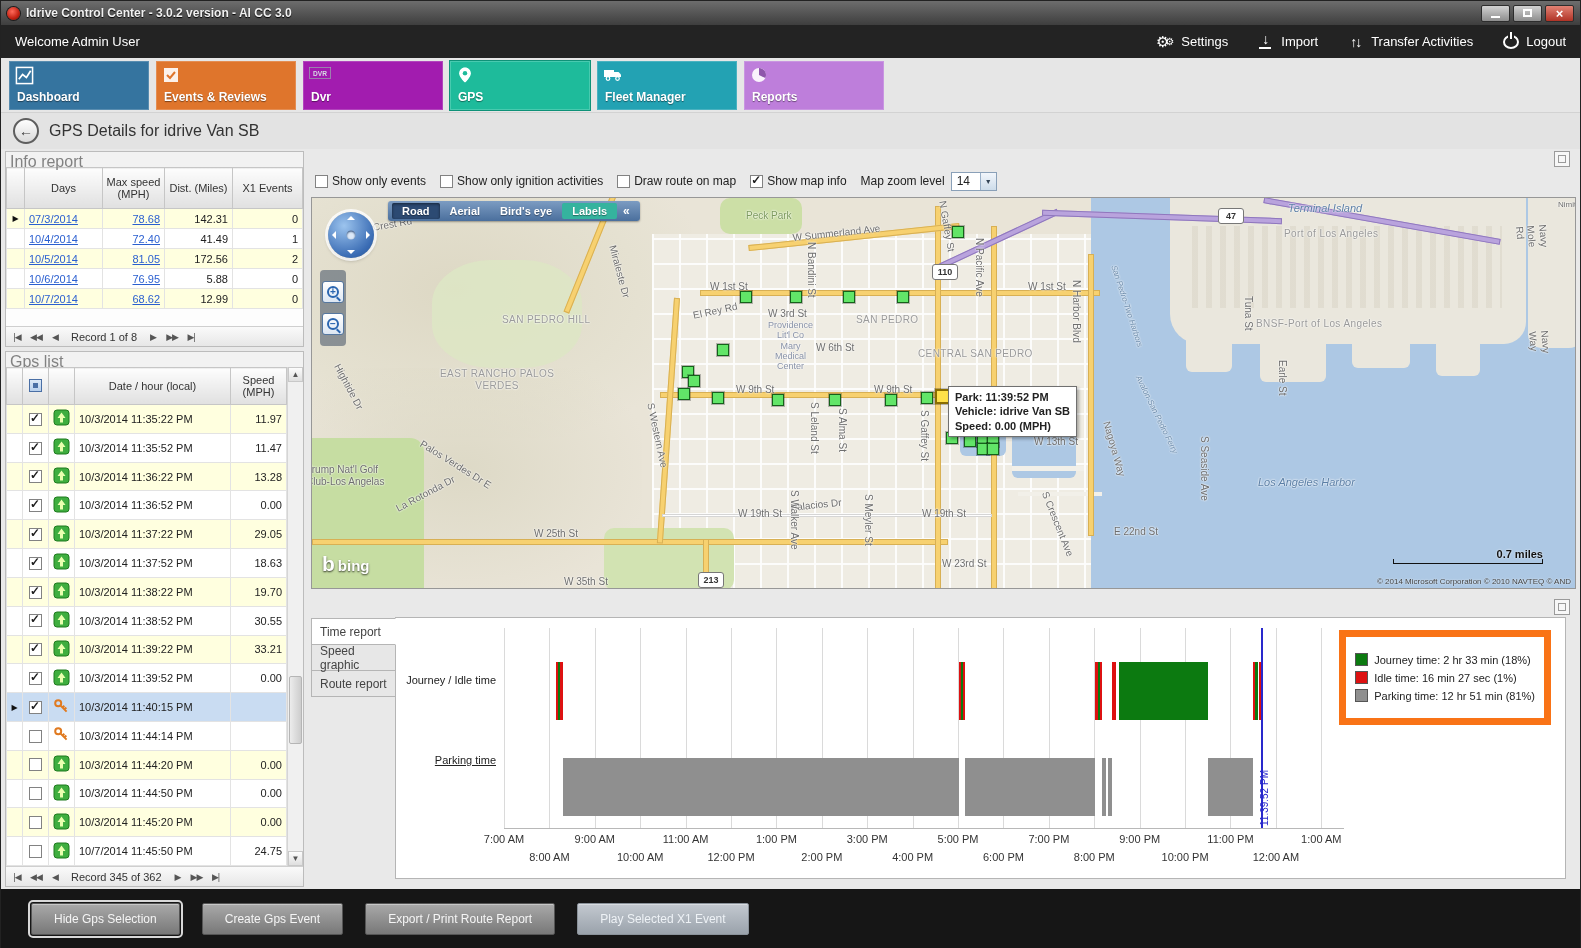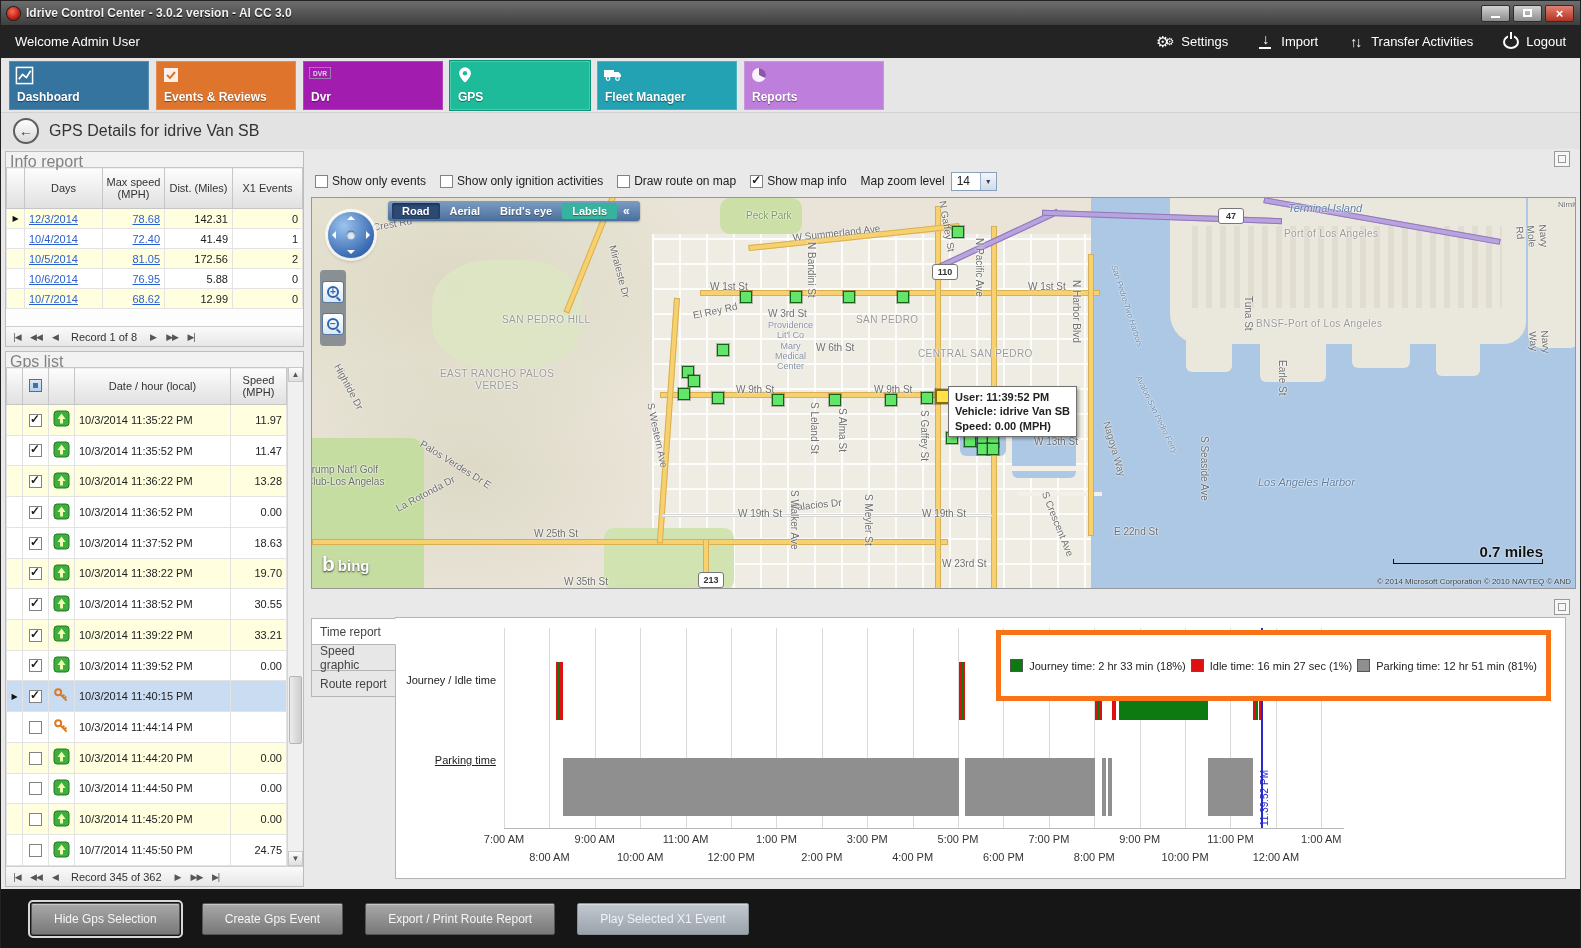--- a/index.html
+++ b/index.html
@@ -222,37 +222,37 @@
     box-sizing:border-box;display:flex;align-items:center;justify-content:center;
     font-size:10px;font-weight:bold;color:#2b66b0;line-height:0}
   .mag::after{content:"";position:absolute;right:-4px;bottom:-4px;width:5px;height:2px;
     background:#2b66b0;transform:rotate(45deg)}
   .magp::before{content:"+"} .magm::before{content:"−"}
 
   .bing-logo{position:absolute;left:10px;bottom:12px;z-index:8;color:#fff;font-size:15px;font-weight:bold;
     text-shadow:0 1px 2px rgba(0,0,0,.75);display:flex;align-items:baseline;gap:3px}
   .bing-b{font-size:21px}
   .map-scale{position:absolute;right:32px;bottom:24px;z-index:8;width:150px}
-  .scale-label{text-align:right;font-size:15px;font-weight:bold;color:#111;text-shadow:0 0 2px #fff}
+  .scale-label{text-align:right;font-size:11px;font-weight:bold;color:#111;text-shadow:0 0 2px #fff}
   .scale-bar{margin-top:3px;height:1px;background:#111;position:relative}
   .scale-bar::before,.scale-bar::after{content:"";position:absolute;top:-4px;width:1px;height:5px;background:#111}
   .scale-bar::before{left:0}.scale-bar::after{right:0}
   .map-copyright{position:absolute;right:4px;bottom:2px;z-index:8;font-size:8px;color:#444;
     text-shadow:0 0 2px #fff}
 
   
   .chart-region{position:absolute;left:2px;right:0;top:444px;height:294px}
   .chart-tabs{position:absolute;left:0;top:26px;width:85px}
   .ctab{height:27px;border:1px solid #b5b5b5;background:#e7e7e7;font-size:12px;color:#444;
     display:flex;align-items:center;padding-left:8px;box-sizing:border-box;cursor:pointer;margin-top:-1px}
   .ctab.active{background:#fff;border-right-color:#fff;position:relative;z-index:3}
   .chart-box{position:absolute;left:84px;right:10px;top:24px;bottom:8px;background:#fff;
     border:1px solid #b5b5b5;box-sizing:border-box}
-  .legend{position:absolute;right:14px;top:12px;border:5px solid #f97316;background:#fff;
-    padding:24px 9px;display:flex;flex-direction:row;gap:5px;z-index:4}
+  .legend{position:absolute;right:14px;top:12px;border:7px solid #f97316;background:#fff;
+    padding:16px 9px;display:flex;flex-direction:column;gap:5px;z-index:4}
   .leg-row{display:flex;align-items:center;gap:6px;font-size:11px;color:#222;white-space:nowrap}
   .leg-swatch{width:13px;height:13px;border:1px solid #555;box-sizing:border-box}
   .rlabel{position:absolute;left:0;width:100px;text-align:right;font-size:11px;color:#222}
   .plot{position:absolute;left:108px;top:10px;width:840px;height:240px}
   .gridline{position:absolute;top:0;width:1px;height:200px;background:#dadada}
   .axisline{position:absolute;left:0;right:0;top:200px;height:1px;background:#b8b8b8}
   .tick{position:absolute;font-size:11px;color:#333;transform:translateX(-50%);white-space:nowrap}
   .tick.r1{top:205px}.tick.r2{top:223px}
   .bar{position:absolute}
   .marker-line{position:absolute;top:0;width:2px;height:200px;z-index:3}
@@ -383,21 +383,21 @@
                 <th style="height: 36px;"></th>
                 <th style="height: 36px;">Days</th>
                 <th style="height: 36px;">Max speed (MPH)</th>
                 <th style="height: 36px;">Dist. (Miles)</th>
                 <th style="height: 36px;">X1 Events</th>
               </tr>
             </thead>
           <tbody id="info-body">
               <tr class="cream">
                 <td class="ind">▶</td>
-                <td><a class="cell-link">12/3/2014</a></td>
+                <td><a class="cell-link">07/3/2014</a></td>
                 <td class="num"><a class="cell-link">78.68</a></td>
                 <td class="num">142.31</td>
                 <td class="num">0</td>
               </tr>
               <tr class="white">
                 <td class="ind"></td>
                 <td><a class="cell-link">10/4/2014</a></td>
                 <td class="num"><a class="cell-link">72.40</a></td>
                 <td class="num">41.49</td>
                 <td class="num">1</td>
@@ -489,20 +489,30 @@
                 </tr>
                 <tr class="white">
                   <td class="ind"></td>
                   <td style="text-align: center; padding: 1px;"><span class="cb checked"></span></td>
                   <td style="padding: 1px; text-align: center;"><span class="gps-icon"><svg width="17" height="17" viewBox="0 0 17 17">
                         <rect x="1" y="1" width="15" height="15" rx="3" fill="#3fae3f" stroke="#1f7a1f"></rect>
                         <path d="M8.5 3.5 L12.5 9 H10 V13.5 H7 V9 H4.5 Z" fill="#eaffb0"></path>
                       </svg></span></td>
                   <td>10/3/2014 11:36:52 PM</td>
                   <td class="num">0.00</td>
+                </tr>
+                <tr class="cream">
+                  <td class="ind"></td>
+                  <td style="text-align: center; padding: 1px;"><span class="cb checked"></span></td>
+                  <td style="padding: 1px; text-align: center;"><span class="gps-icon"><svg width="17" height="17" viewBox="0 0 17 17">
+                        <rect x="1" y="1" width="15" height="15" rx="3" fill="#3fae3f" stroke="#1f7a1f"></rect>
+                        <path d="M8.5 3.5 L12.5 9 H10 V13.5 H7 V9 H4.5 Z" fill="#eaffb0"></path>
+                      </svg></span></td>
+                  <td>10/3/2014 11:37:22 PM</td>
+                  <td class="num">29.05</td>
                 </tr>
                 <tr class="white">
                   <td class="ind"></td>
                   <td style="text-align: center; padding: 1px;"><span class="cb checked"></span></td>
                   <td style="padding: 1px; text-align: center;"><span class="gps-icon"><svg width="17" height="17" viewBox="0 0 17 17">
                         <rect x="1" y="1" width="15" height="15" rx="3" fill="#3fae3f" stroke="#1f7a1f"></rect>
                         <path d="M8.5 3.5 L12.5 9 H10 V13.5 H7 V9 H4.5 Z" fill="#eaffb0"></path>
                       </svg></span></td>
                   <td>10/3/2014 11:37:52 PM</td>
                   <td class="num">18.63</td>
@@ -772,21 +782,21 @@
             <span class="marker" style="left: 609px; top: 194px;"></span>
             <span class="marker selected" style="left: 623px; top: 191px;"></span>
             <span class="marker" style="left: 634px; top: 234px;"></span>
             <span class="marker" style="left: 652px; top: 237px;"></span>
             <span class="marker" style="left: 665px; top: 237px;"></span>
             <span class="marker" style="left: 675px; top: 237px;"></span>
             <span class="marker" style="left: 665px; top: 245px;"></span>
             <span class="marker" style="left: 675px; top: 245px;"></span>
           </div>
         <div class="map-tooltip" id="map-tooltip">
-            <div>User: 11:39:52 PM</div>
+            <div>Park: 11:39:52 PM</div>
             <div>Vehicle: idrive Van SB</div>
             <div>Speed: 0.00 (MPH)</div>
           </div>
 
         <div class="map-navbar" id="map-navbar">
             <span class="mv-tab active">Road</span>
             <span class="mv-tab">Aerial</span>
             <span class="mv-tab">Bird's eye</span>
             <span class="mv-tab highlight">Labels</span>
             <span class="nav-collapse">«</span>

